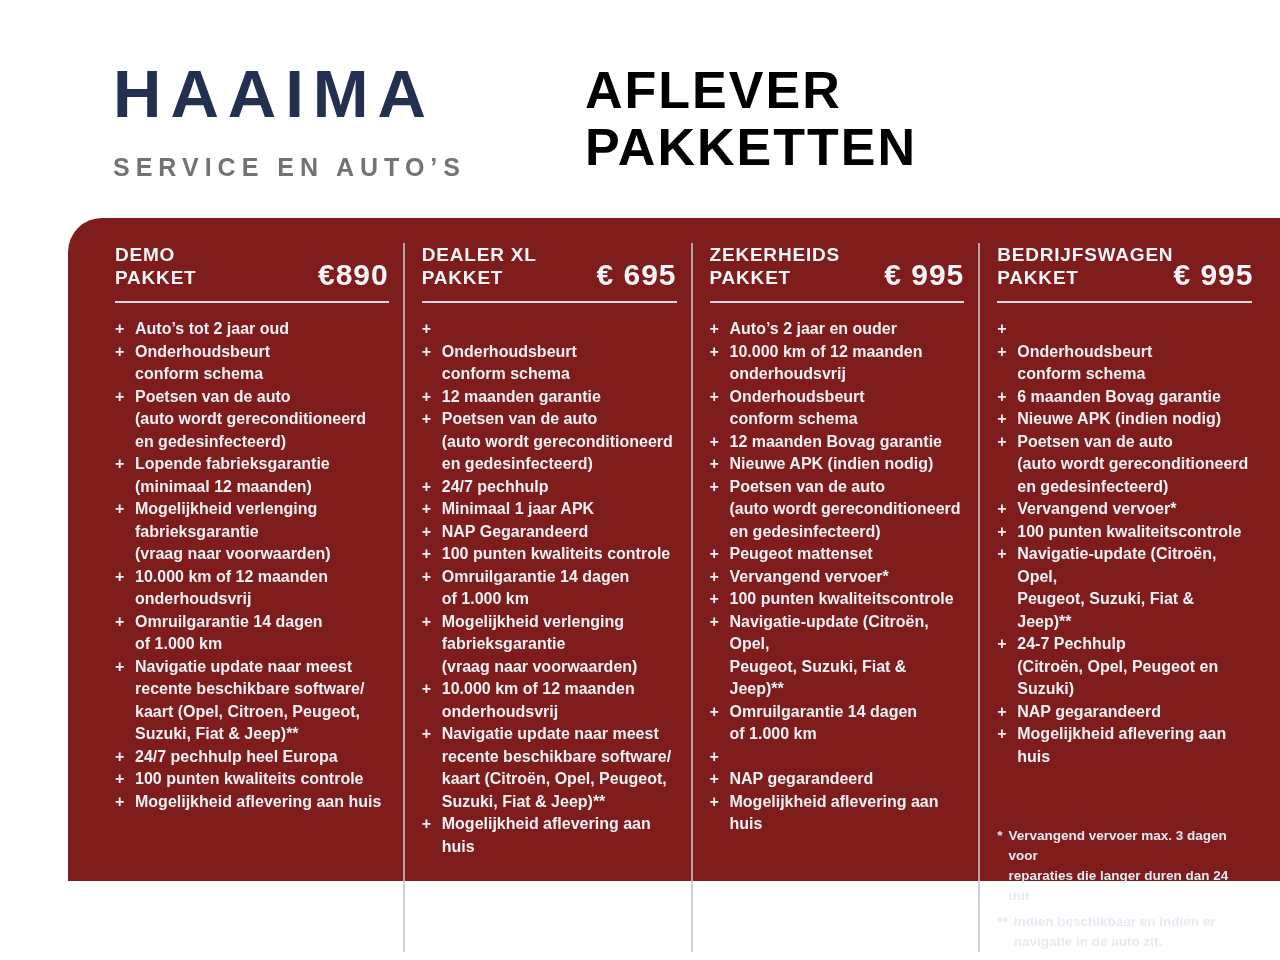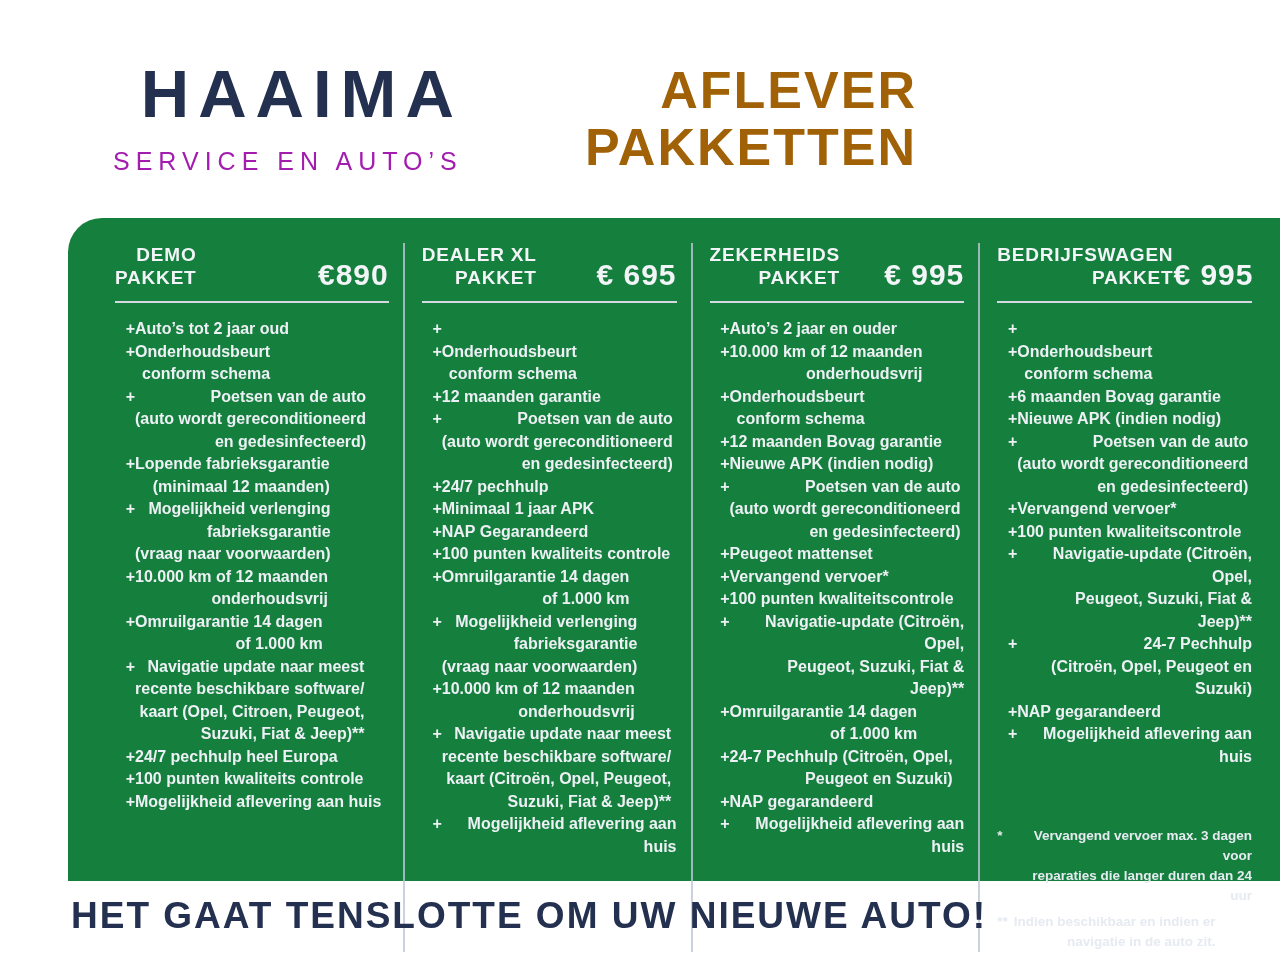--- a/index.html
+++ b/index.html
@@ -2,43 +2,43 @@
 <html><head>
 <meta charset="utf-8">
 <style>
   * { margin: 0; padding: 0; box-sizing: border-box; }
   html, body {
     width: 1280px; height: 960px;
     background: #ffffff;
     font-family: "Liberation Sans", sans-serif;
     overflow: hidden;
   }
-  #canvas { position: relative; width: 1280px; height: 960px; background: #ffffff; text-align: right; }
+  #canvas { position: relative; width: 1280px; height: 960px; background: #ffffff; }
 
   
   .logo-block { position: absolute; left: 113px; top: 58px; }
   .logo-title {
     font-size: 67px; font-weight: 800; letter-spacing: 9px;
     color: #24304f; line-height: 72px; white-space: nowrap;
   }
   .logo-subtitle {
-    font-size: 25px; font-weight: 400; letter-spacing: 6px;
-    color: #a21caf; line-height: 30px; margin-top: 16px; white-space: nowrap;
+    font-size: 25px; font-weight: 700; letter-spacing: 6px;
+    color: #737373; line-height: 30px; margin-top: 22px; white-space: nowrap;
   }
   .page-title {
     position: absolute; left: 585px; top: 62px;
     font-size: 52px; font-weight: 800; letter-spacing: 2px;
-    color: #a16207; line-height: 57px; white-space: nowrap;
+    color: #000000; line-height: 57px; white-space: nowrap;
   }
 
   
   .panel {
     position: absolute; left: 68px; top: 218px;
     width: 1212px; height: 663px;
-    background: #15803d;
+    background: #7f1d1d;
     border-radius: 34px 0 0 0;
     display: grid;
     grid-template-columns: 1fr 1fr 1fr 1fr;
     padding: 25px 14px 0 47px;
   }
   .pkg-col { padding-right: 14px; min-width: 0; }
   .pkg-col + .pkg-col {
     border-left: 2px solid rgba(190,199,214,0.8);
     padding-left: 17px;
   }
@@ -282,22 +282,20 @@
             <span class="item-text">Navigatie-update (Citroën, Opel,
 Peugeot, Suzuki, Fiat &amp; Jeep)**</span>
           </div>
           <div class="pkg-item">
             <span class="plus">+</span>
             <span class="item-text">Omruilgarantie 14 dagen
 of 1.000 km</span>
           </div>
           <div class="pkg-item">
             <span class="plus">+</span>
-            <span class="item-text">24-7 Pechhulp (Citroën, Opel,
-Peugeot en Suzuki)</span>
           </div>
           <div class="pkg-item">
             <span class="plus">+</span>
             <span class="item-text">NAP gegarandeerd</span>
           </div>
           <div class="pkg-item">
             <span class="plus">+</span>
             <span class="item-text">Mogelijkheid aflevering aan huis</span>
           </div>
         </div>
@@ -367,15 +365,14 @@
           </div>
           <div class="footnote">
             <span class="fn-marker">**</span>
             <span class="fn-text">Indien beschikbaar en indien er
 navigatie in de auto zit.</span>
           </div>
         </div>
       </div>
     </div>
 
-  <div class="footer-tagline">HET GAAT TENSLOTTE OM UW NIEUWE AUTO!</div>
 
 </div>
 
 </body></html>

